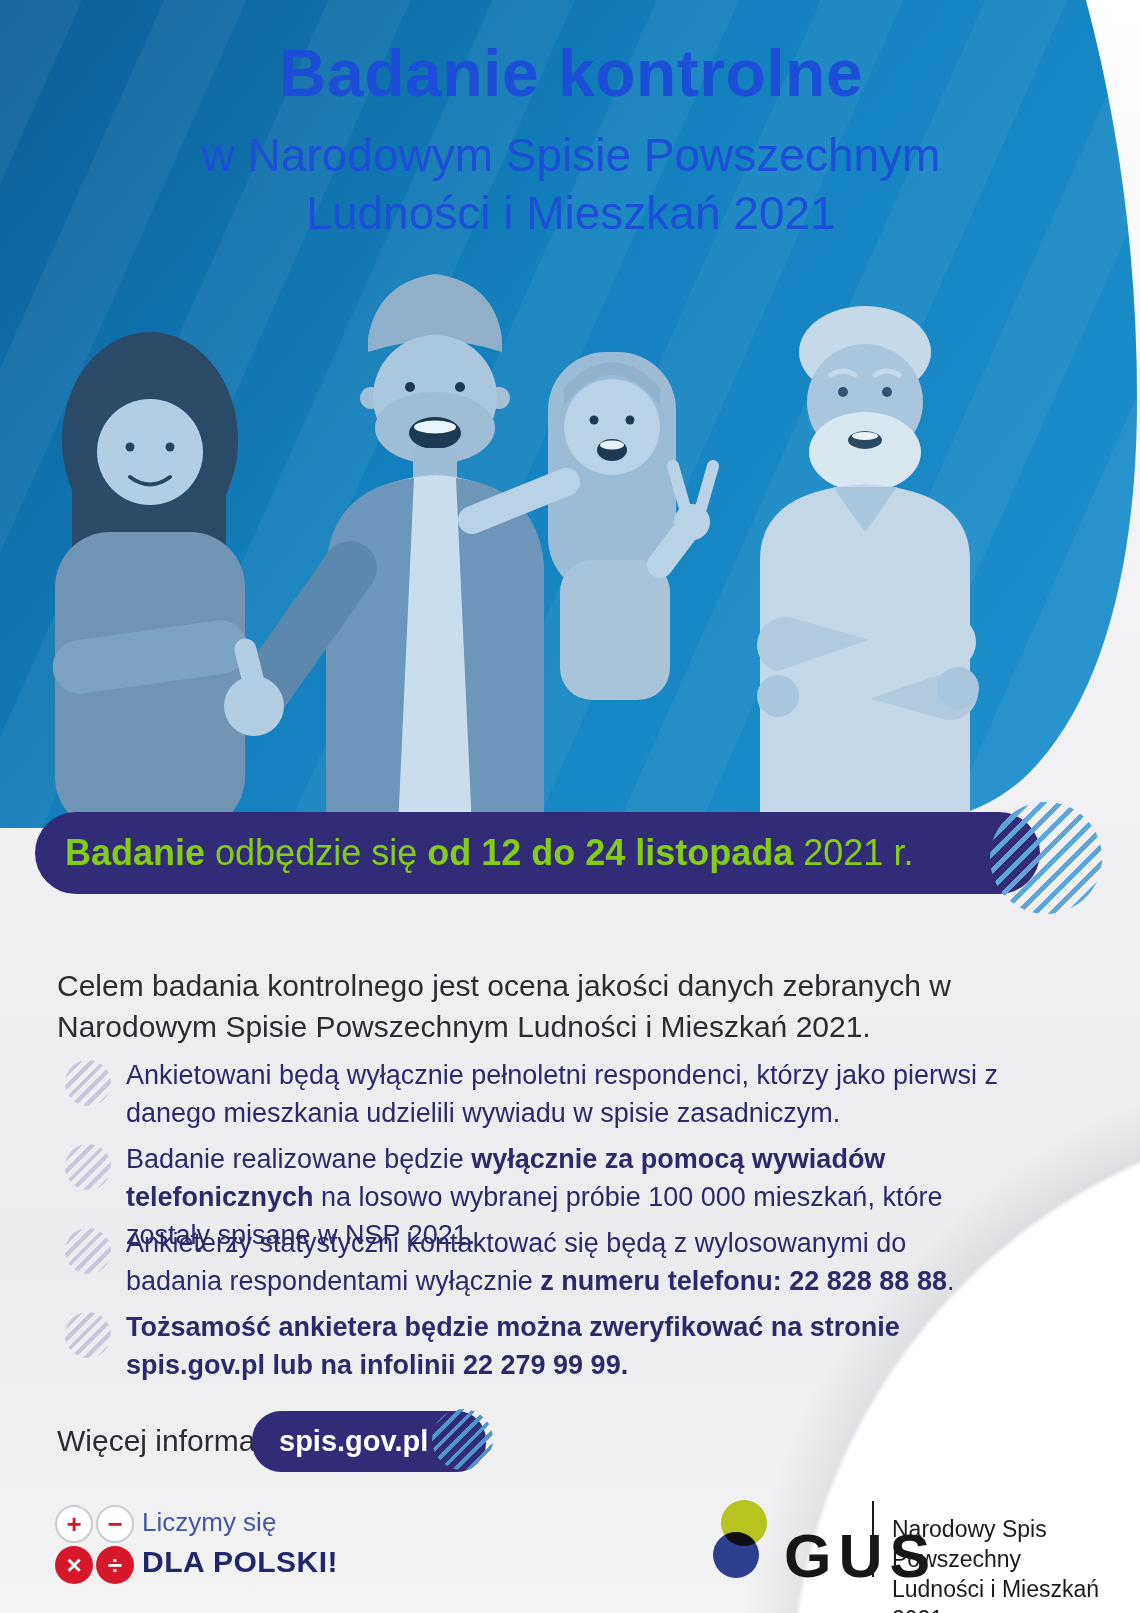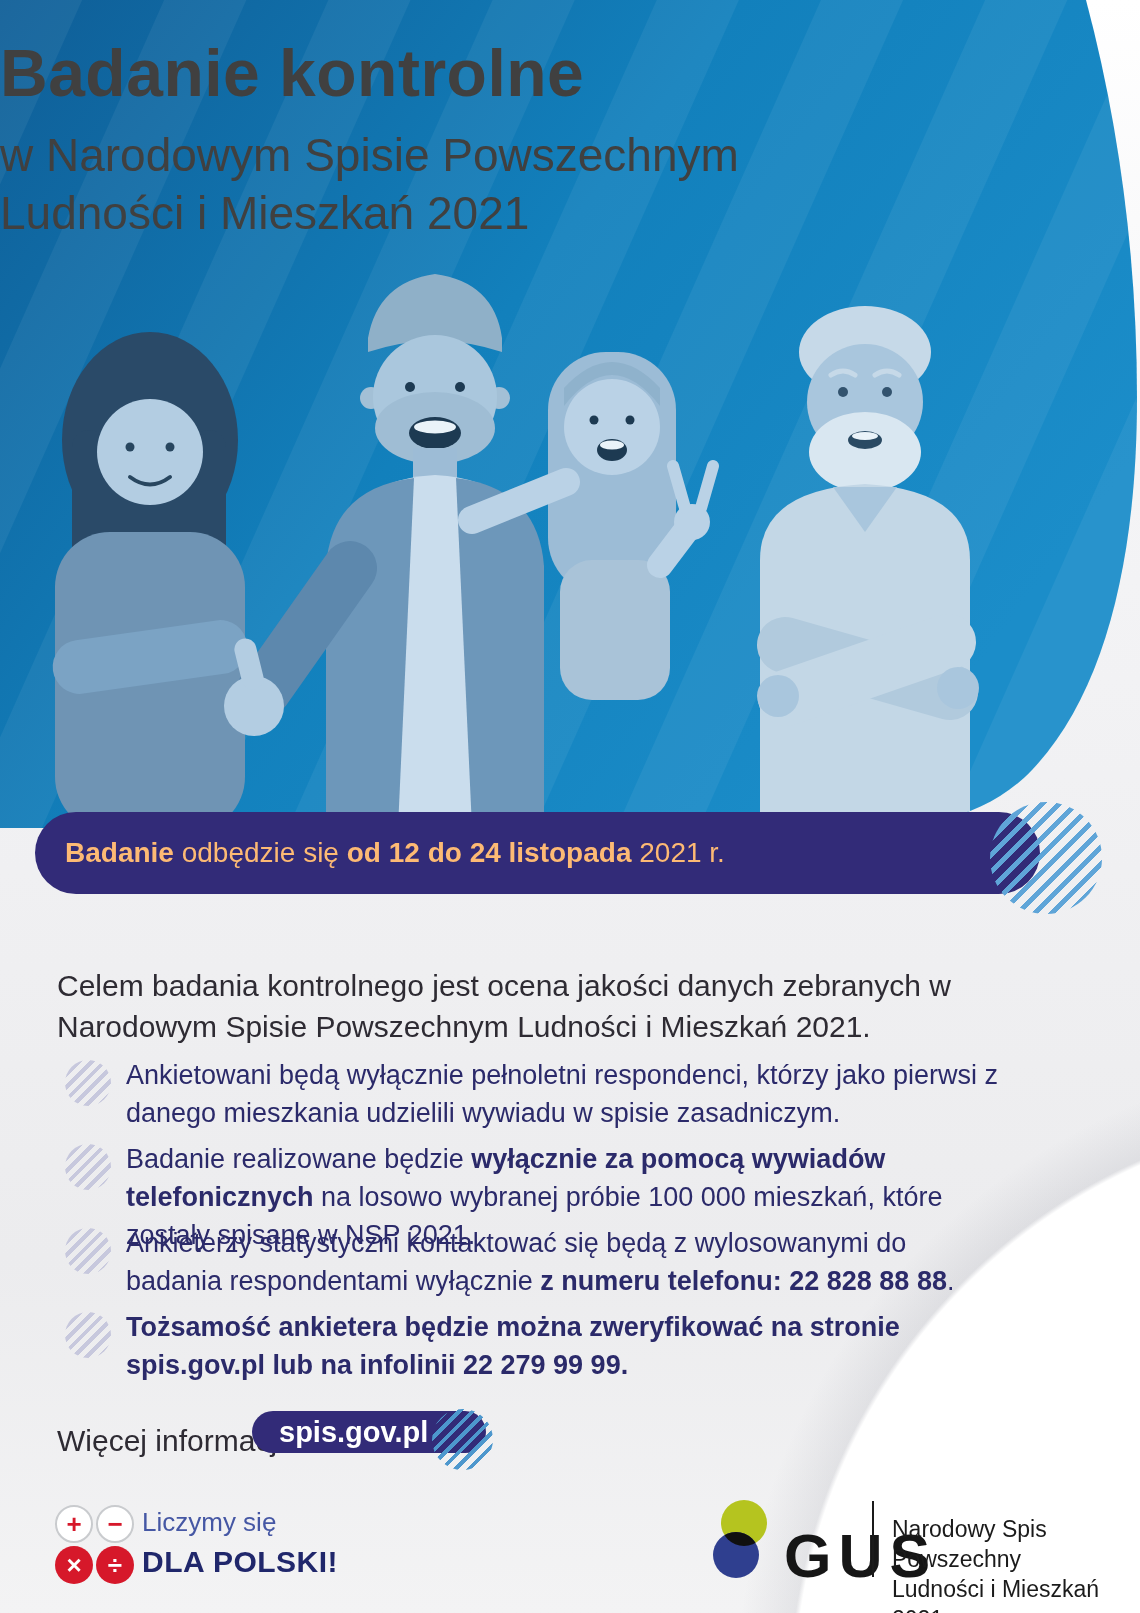--- a/index.html
+++ b/index.html
@@ -10,30 +10,30 @@
   
   .bg{
     position:absolute;inset:0;
     background:
       radial-gradient(circle at 1380px 1700px, #ffffff 0 586px, rgba(255,255,255,0) 591px),
       radial-gradient(circle at 1380px 1700px, rgba(0,0,0,0) 0 535px, rgba(108,112,128,0.14) 577px, rgba(108,112,128,0) 645px),
       linear-gradient(180deg,#ffffff 0%, #f4f4f6 30%, #ececee 78%, #f3f3f4 100%);
   }
   .hero-svg{position:absolute;left:0;top:0;}
   .title{
-    position:absolute;left:0;top:36px;width:1112px;text-align:left;color:#404040;
+    position:absolute;left:15px;top:36px;width:1112px;text-align:center;color:#1d4ed8;
   }
   .title .t1{font-size:66px;font-weight:bold;line-height:74px;letter-spacing:0.5px;}
   .title .t2{font-size:46px;line-height:58px;margin-top:16px;}
   .title .t3{font-size:46px;line-height:58px;}
   
   .banner{
     position:absolute;left:35px;top:812px;width:1005px;height:82px;border-radius:41px;
     background:#322b78;display:flex;align-items:center;padding-left:30px;box-sizing:border-box;
-    color:#fdba74;font-size:28px;white-space:pre;
+    color:#84cc16;font-size:36px;white-space:pre;
   }
   .banner b{font-weight:bold;}
   .banner-circle{
     position:absolute;right:-62px;top:-10px;width:112px;height:112px;border-radius:50%;
     background:repeating-linear-gradient(135deg,#5fa5d8 0 5px, rgba(0,0,0,0) 5px 12px);
   }
   .intro{
     position:absolute;left:57px;top:965px;width:905px;
     font-size:30px;line-height:41px;color:#2e2b33;
   }
@@ -44,21 +44,21 @@
     flex:0 0 46px;width:46px;height:46px;border-radius:50%;margin-top:4px;
     background:repeating-linear-gradient(135deg,#c7c8dd 0 4px, rgba(0,0,0,0) 4px 9px);
   }
   .bullet-text{font-size:27px;line-height:38px;color:#2b2a6a;}
   .bullet-text b{font-weight:bold;}
   .b1{top:1056px;} .b2{top:1140px;} .b3{top:1224px;} .b4{top:1308px;}
   .more-info-label{
     position:absolute;left:57px;top:1424px;font-size:30px;color:#2e2b33;
   }
   .pill{
-    position:absolute;left:252px;top:1411px;height:42px;border-radius:29px;background:#322b78;
+    position:absolute;left:252px;top:1411px;height:61px;border-radius:29px;background:#322b78;
     display:flex;align-items:center;padding:0 58px 0 27px;color:#ffffff;
     font-size:29px;font-weight:bold;
   }
   .pill-circle{
     position:absolute;right:-7px;top:-2px;width:61px;height:61px;border-radius:50%;
     background:repeating-linear-gradient(135deg,#4d97cd 0 4px, rgba(0,0,0,0) 4px 9.5px);
   }
   
   .math-grid{
     position:absolute;left:55px;top:1505px;display:grid;

